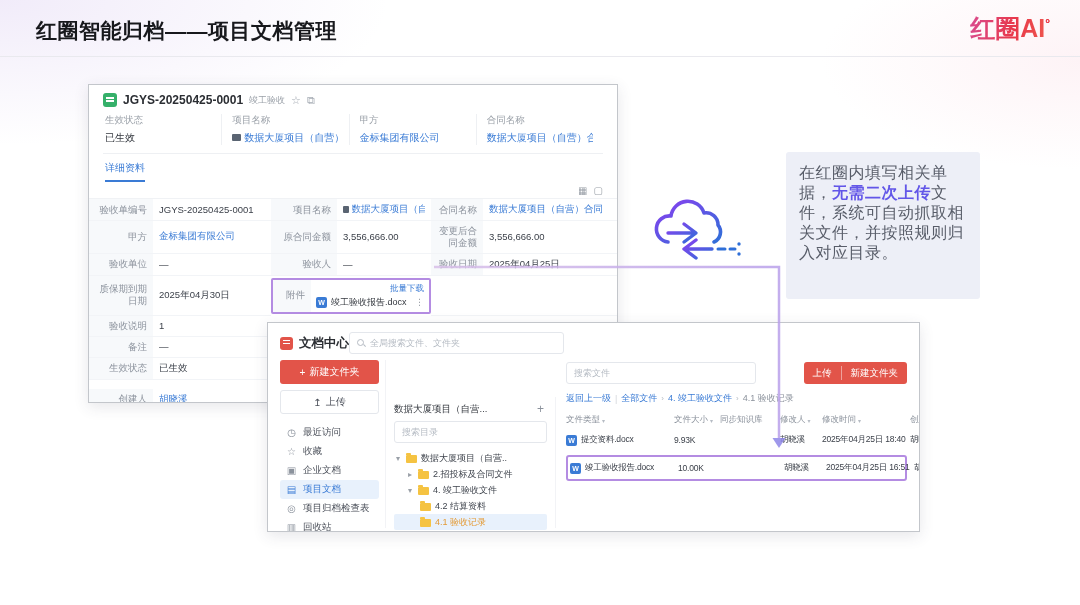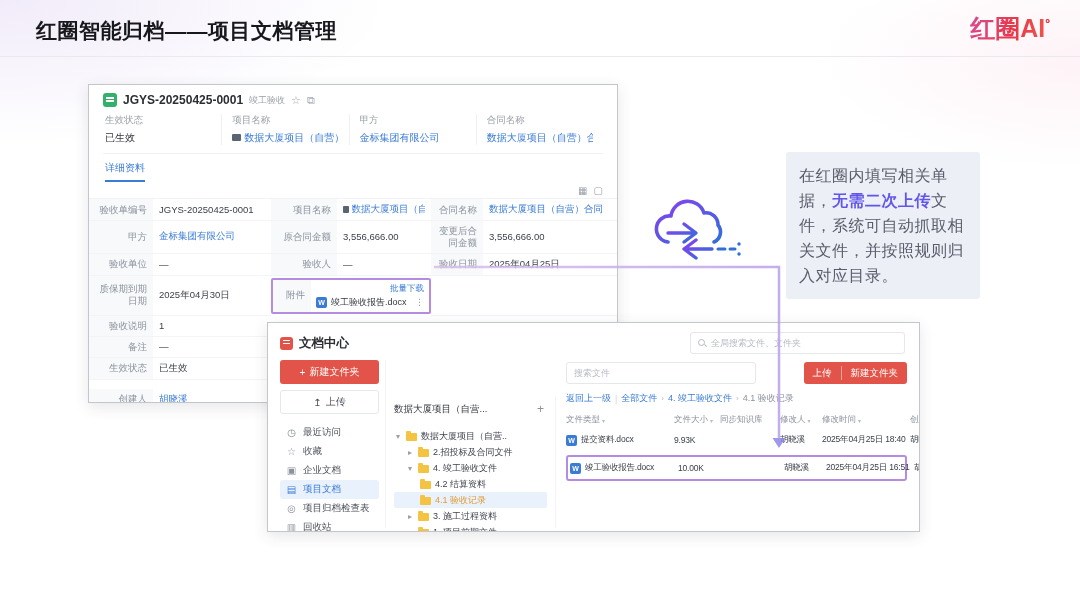--- a/index.html
+++ b/index.html
@@ -65,21 +65,21 @@
   .att-body { flex:1; padding:3px 5px; min-width:0; }
   .att-dl { display:block; text-align:right; font-size:8.5px; }
   .att-file { display:flex; align-items:center; gap:4px; margin-top:1px; }
   .icon-docx { width:11px; height:11px; border-radius:2px; background:#3a7bd5; color:#fff; font-size:7px; font-weight:700; display:flex; align-items:center; justify-content:center; flex:0 0 auto; }
   .att-file .nm { font-size:9px; color:#34383f; white-space:nowrap; overflow:hidden; flex:1; }
   .att-more { font-size:9px; color:#9aa0a8; cursor:pointer; }
   .spacer-row { grid-column:1 / 7; height:9px; border-bottom:none; }
 
   
   #win2 { left:267px; top:322px; width:653px; height:210px; z-index:30; overflow:hidden; }
-  .w2-head { display:flex; align-items:center; justify-content:space-between; padding:9px 14px 6px 12px; }
+  .w2-head { display:flex; align-items:center; padding:9px 14px 6px 12px; }
   .w2-title-wrap { display:flex; align-items:center; gap:6px; }
   .icon-doccenter { width:13px; height:13px; border-radius:3px; background:#e25449; position:relative; }
   .icon-doccenter::after { content:""; position:absolute; left:3px; top:3.5px; width:7px; height:1.4px; background:#fff; box-shadow:0 3px 0 #fff; }
   .w2-title { font-size:12.5px; font-weight:700; color:#2b2e33; }
   .search-box { display:flex; align-items:center; gap:5px; border:1px solid #e4e7ec; border-radius:3px; background:#fff; padding:0 7px; height:22px; }
   .search-box input { border:none; outline:none; font-size:9px; color:#555; width:100%; font-family:inherit; background:transparent; }
   .search-box input::placeholder { color:#b6bcc4; }
   .mag { width:8px; height:8px; position:relative; flex:0 0 auto; }
   .mag::before { content:""; position:absolute; left:0; top:0; width:5px; height:5px; border:1.2px solid #b6bcc4; border-radius:50%; }
   .mag::after { content:""; position:absolute; left:5.5px; top:5.5px; width:3px; height:1.2px; background:#b6bcc4; transform:rotate(45deg); }
@@ -128,21 +128,21 @@
   .callout-title {
     position:absolute; left:786px; top:95px; width:259px; height:47px; z-index:5;
     display:flex; align-items:center; padding-left:16px;
     font-size:20px; font-weight:700; color:#15161a; letter-spacing:1px;
     background:linear-gradient(100deg,#ffffff 0%,#fdeff1 55%,#ece7fa 100%);
     border-radius:4px; box-shadow:0 2px 10px rgba(120,100,180,.10);
   }
   .callout-body {
     position:absolute; left:786px; top:152px; width:194px; height:147px; z-index:5;
     background:#edeff7; border-radius:3px; padding:11px 13px;
-    font-size:16px; line-height:25px; color:#585d69; font-weight:500; letter-spacing:.5px;
+    font-size:16px; line-height:20px; color:#585d69; font-weight:500; letter-spacing:.5px;
   }
   .callout-body .hl-purple { color:#6256e8; font-weight:700; }
 
   
   #connector { position:absolute; left:0; top:0; width:1080px; height:605px; z-index:40; pointer-events:none; }
   #cloud { position:absolute; left:638px; top:186px; width:108px; height:84px; z-index:45; pointer-events:none; }
 </style>
 </head>
 <body>
 
@@ -296,20 +296,23 @@
               <span class="ni">▥</span>
               <span>回收站</span>
             </div>
         </div>
       </div>
       <div class="w2-colB">
         <div class="w2-tabrow">
           <span class="w2-tab">数据大厦项目（自营...</span>
           <span class="w2-addtab">+</span>
         </div>
+        <div class="search-box">
+          <input placeholder="搜索目录" style="">
+        </div>
         <div class="tree">
           <div class="tree-item">
               <span class="tw">▾</span>
               <span class="fld"></span>
               <span>数据大厦项目（自营..</span>
             </div>
           <div class="tree-item ind1">
               <span class="tw">▸</span>
               <span class="fld"></span>
               <span>2.招投标及合同文件</span>

